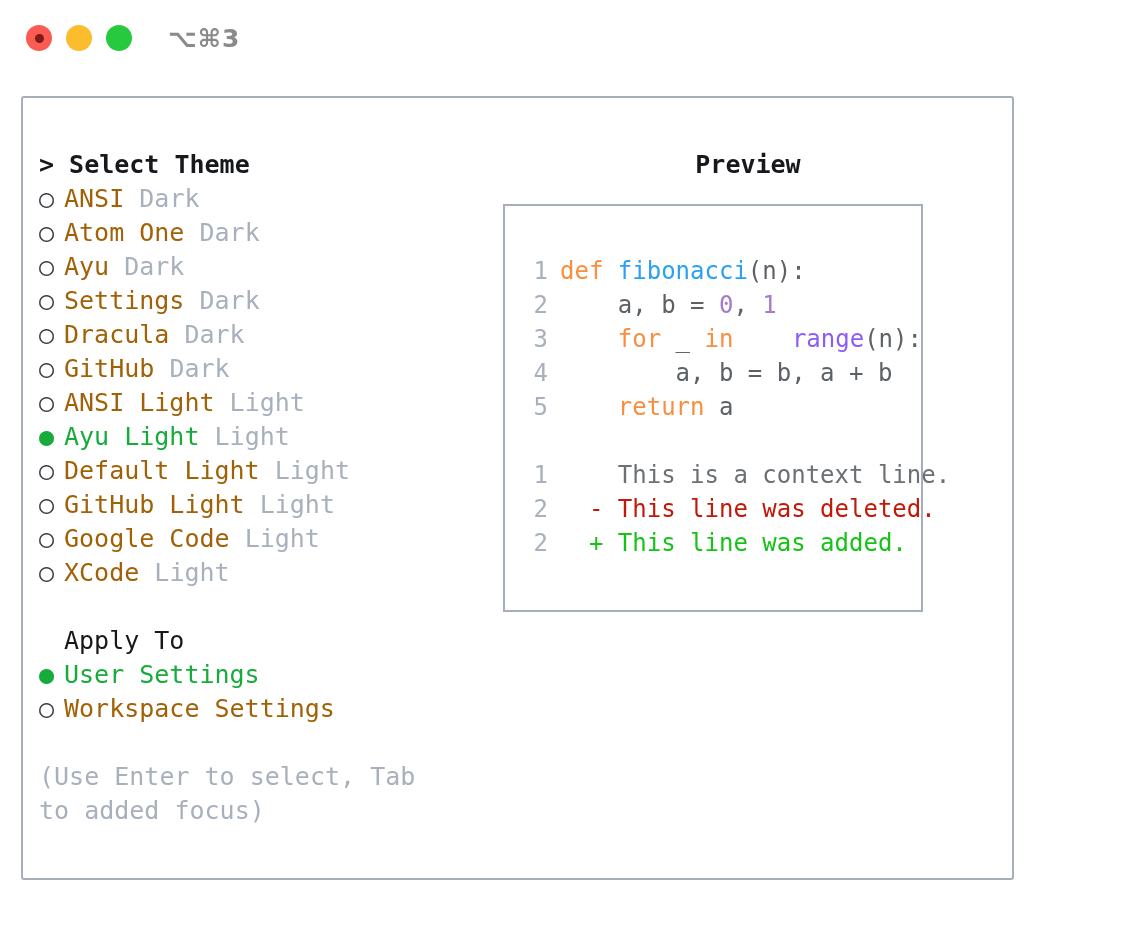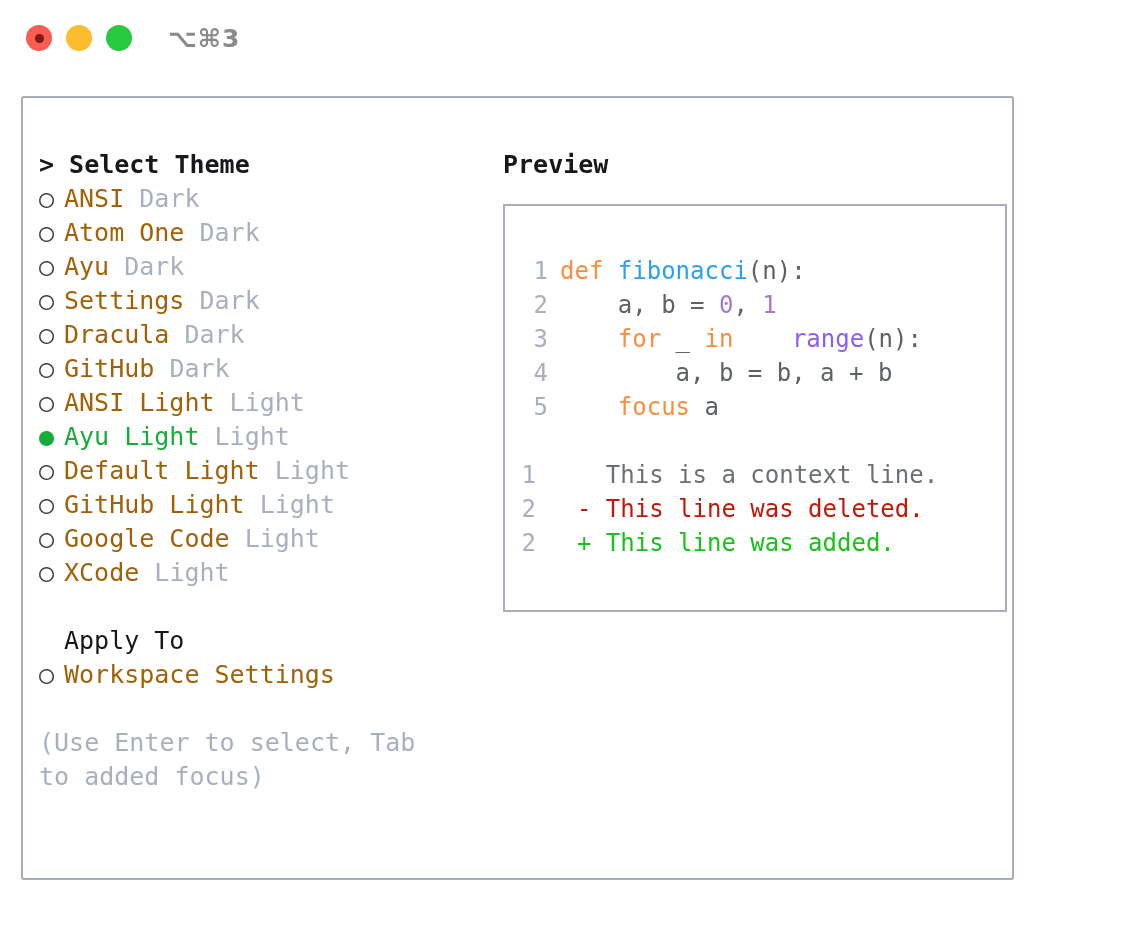--- a/index.html
+++ b/index.html
@@ -130,24 +130,25 @@
     top: 50px;
     width: 490px;
   }
   #preview-heading {
     font-family: "DejaVu Sans Mono", "Liberation Mono", monospace;
     font-size: 25px;
     font-weight: 700;
     color: #16181c;
     line-height: 34px;
     white-space: pre;
+    text-align: center;
   }
   #preview-box {
     margin-top: 22px;
-    width: 504px;
+    width: 420px;
     height: 408px;
     border: 2px solid #a6aebc;
     background: #ffffff;
     box-sizing: border-box;
     position: relative;
   }
   #code-area {
     position: absolute;
     left: 18px;
     top: 48px;
@@ -174,21 +175,21 @@
   .tok-kw   { color: #fa8d3e; }
   .tok-fn   { color: #29a0f0; }
   .tok-num  { color: #a37acc; }
   .tok-bi   { color: #8b5cf6; margin-left: 44px; }
   .tok-pl   { color: #5c6166; }
   .diff-ctx { color: #6b7075; }
   .diff-del { color: #c21807; text-align: center; }
   .diff-add { color: #16c216; }
   #diff-area {
     position: absolute;
-    left: 6px;
+    left: 18px;
     top: 252px;
     right: 6px;
   }
 </style>
 </head>
 <body>
 
 <div id="app-window">
 
   <div id="titlebar">
@@ -219,36 +220,37 @@
           <div class="line"><span class="marker marker-plain">○</span><span class="name-default">GitHub Light</span><span> </span><span class="variant">Light</span></div>
           <div class="line"><span class="marker marker-plain">○</span><span class="name-default">Google Code</span><span> </span><span class="variant">Light</span></div>
           <div class="line"><span class="marker marker-plain">○</span><span class="name-default">XCode</span><span> </span><span class="variant">Light</span></div>
         </div>
 
       <div class="spacer-row"></div>
 
       <div class="line apply-header"><span class="marker"> </span><span>Apply To</span></div>
 
       <div id="apply-items">
+          <div class="line"><span class="marker marker-selected">●</span><span class="name-selected">User Settings</span></div>
           <div class="line"><span class="marker marker-plain">○</span><span class="name-default">Workspace Settings</span></div>
         </div>
 
       <div id="hint">(Use Enter to select, Tab to added focus)</div>
     </div>
 
     <div id="preview-column">
       <div id="preview-heading">Preview</div>
 
       <div id="preview-box">
         <div id="code-area">
             <div class="code-line"><span class="lnum">1</span><span class="gap"></span><span></span><span class="tok-kw">def</span><span class="tok-pl"> </span><span class="tok-fn">fibonacci</span><span class="tok-pl">(n):</span></div>
             <div class="code-line"><span class="lnum">2</span><span class="gap"></span><span>    </span><span class="tok-pl">a, b = </span><span class="tok-num">0</span><span class="tok-pl">, </span><span class="tok-num">1</span></div>
             <div class="code-line"><span class="lnum">3</span><span class="gap"></span><span>    </span><span class="tok-kw">for</span><span class="tok-pl"> _ </span><span class="tok-kw">in</span><span class="tok-pl"> </span><span class="tok-bi">range</span><span class="tok-pl">(n):</span></div>
             <div class="code-line"><span class="lnum">4</span><span class="gap"></span><span>        </span><span class="tok-pl">a, b = b, a + b</span></div>
-            <div class="code-line"><span class="lnum">5</span><span class="gap"></span><span>    </span><span class="tok-kw">focus</span><span class="tok-pl"> a</span></div>
+            <div class="code-line"><span class="lnum">5</span><span class="gap"></span><span>    </span><span class="tok-kw">return</span><span class="tok-pl"> a</span></div>
           </div>
         <div id="diff-area">
             <div class="code-line"><span class="lnum">1</span><span class="gap"></span><span class="diff-ctx">    This is a context line.</span></div>
             <div class="code-line"><span class="lnum">2</span><span class="gap"></span><span class="diff-del">  - This line was deleted.</span></div>
             <div class="code-line"><span class="lnum">2</span><span class="gap"></span><span class="diff-add">  + This line was added.</span></div>
           </div>
       </div>
     </div>
 
   </div>

